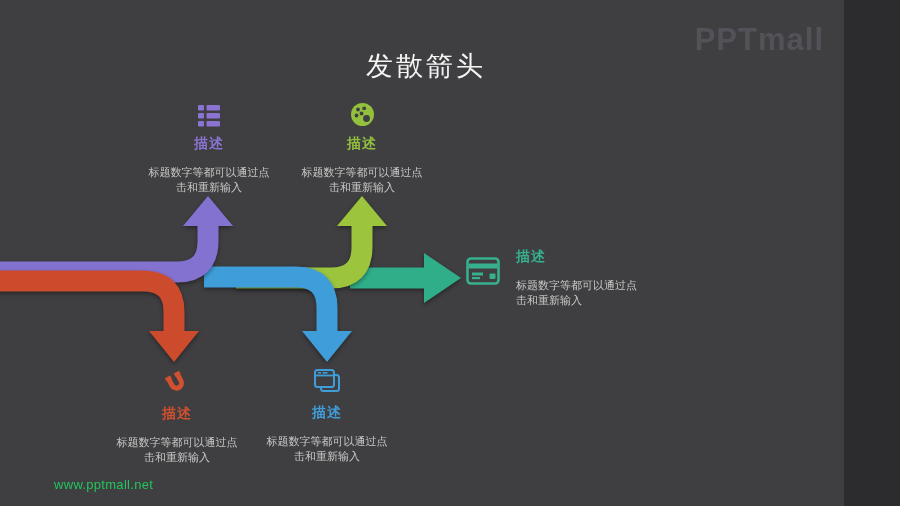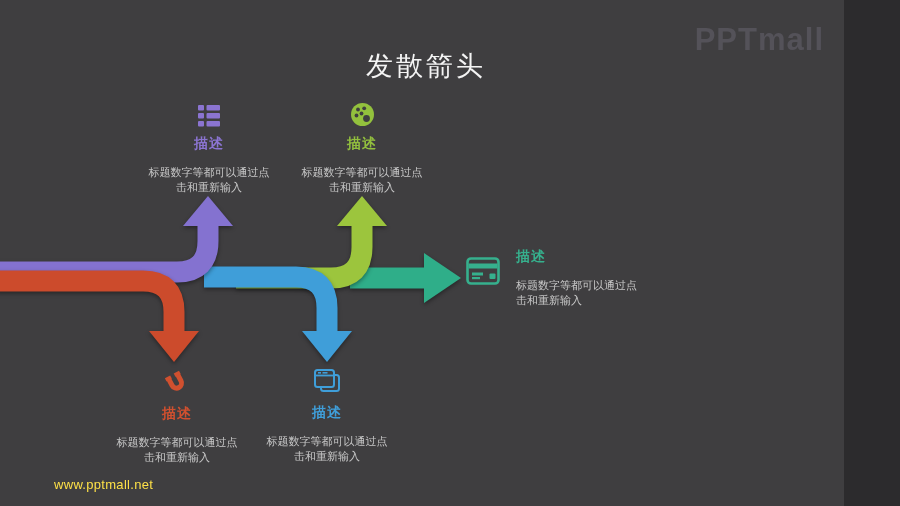--- a/index.html
+++ b/index.html
@@ -11,21 +11,21 @@
   .title{
     position:absolute;top:44px;left:0;width:100%;margin:4px;
     text-align:center;color:#F4F4F4;font-size:27px;font-weight:500;letter-spacing:3px;
   }
   .logo{
     position:absolute;top:22px;right:20px;
     color:#545259;font-size:31px;font-weight:800;letter-spacing:1px;
   }
   .footer{
     position:absolute;left:54px;top:477px;
-    color:#fde047;font-size:13px;letter-spacing:.3px;
+    color:#22c55e;font-size:13px;letter-spacing:.3px;
   }
   .arrows{position:absolute;left:0;top:0;}
   .arrows g{filter:drop-shadow(0 2px 2px rgba(0,0,0,.38));}
   .branch{position:absolute;text-align:center;}
   .branch .icon{display:block;margin:0 auto;line-height:0;}
   .branch .label{font-size:14px;font-weight:bold;margin-top:7px;letter-spacing:1px;}
   .branch .line{font-size:11px;color:#C8C8C8;line-height:15px;}
   .branch .line.first{margin-top:12px;}
   .c-purple{color:#8B74D1}.c-green{color:#92BF3E}.c-teal{color:#36B08D}
   .c-red{color:#D0502F}.c-blue{color:#3F9ED9}

